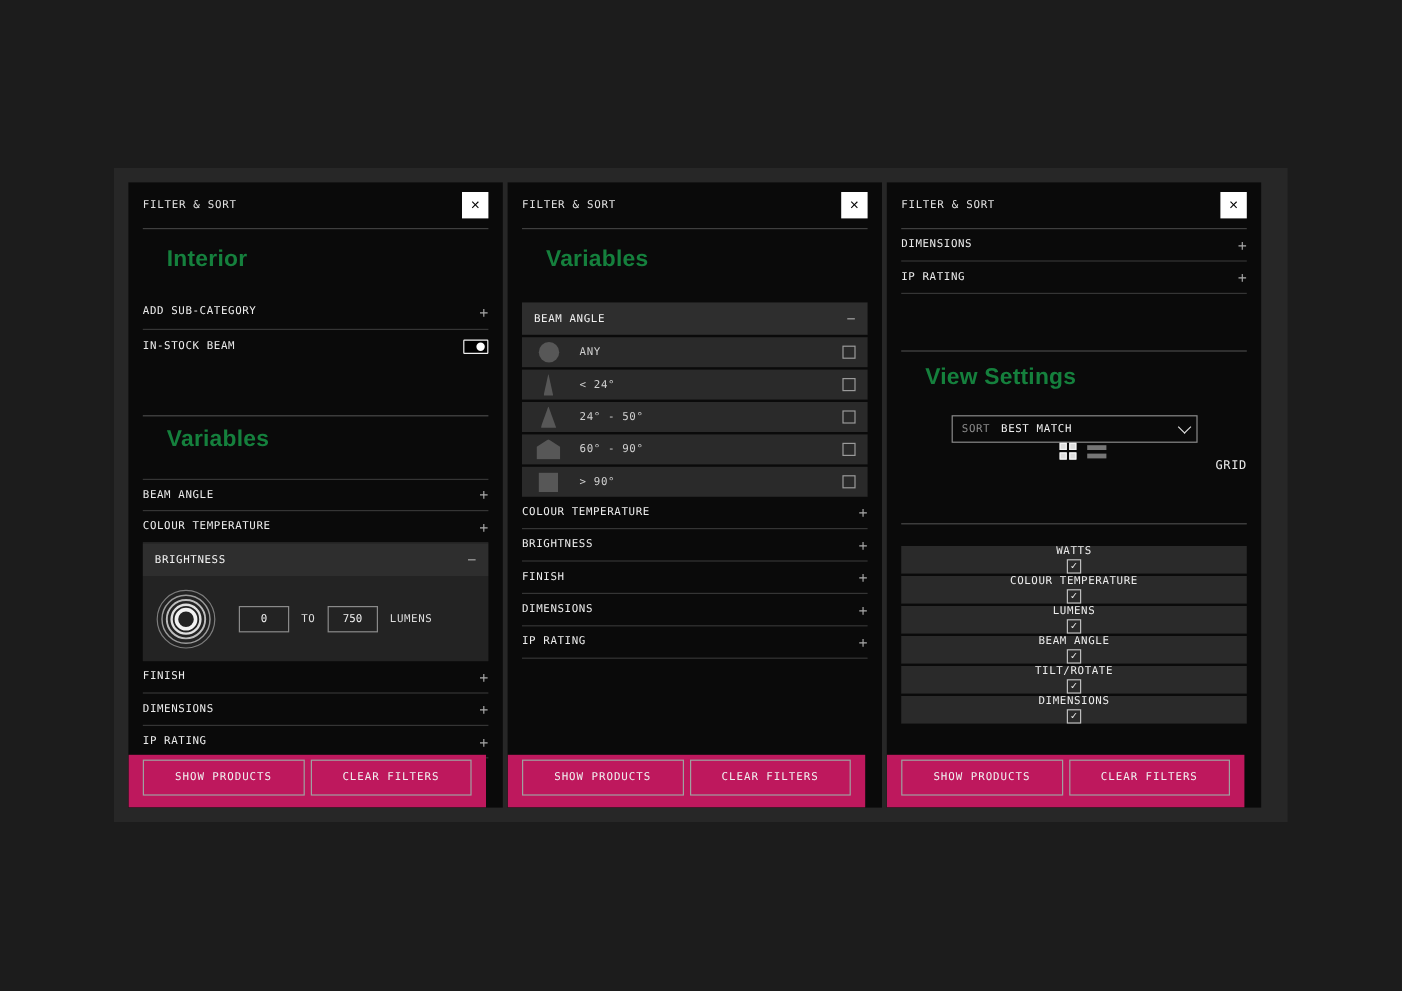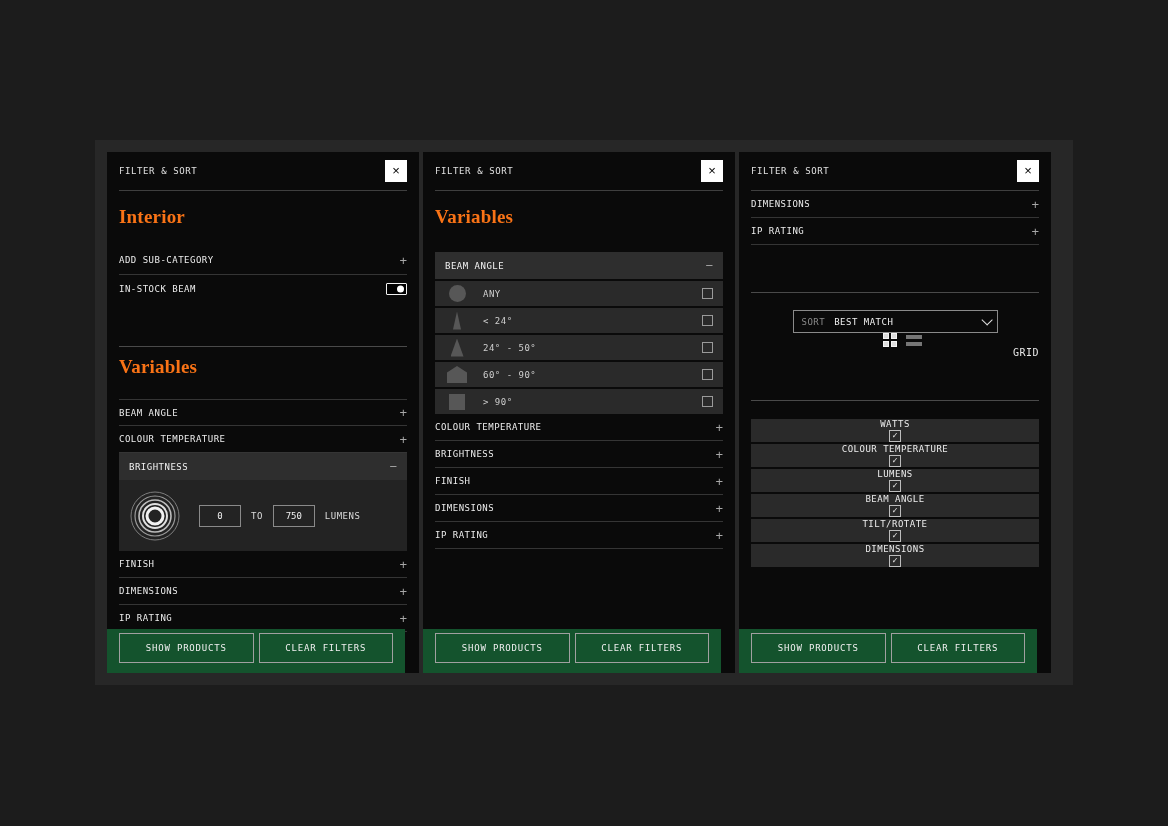--- a/index.html
+++ b/index.html
@@ -30,23 +30,23 @@
     border-bottom:1px solid #3f3f3f;
     display:flex; align-items:center; justify-content:space-between;
   }
   .panel-title { font-size:9px; letter-spacing:0.6px; color:#e0e0e0; }
   .close-btn {
     width:22px; height:22px; background:#ffffff; color:#000;
     border:none; font-size:13px; line-height:22px; text-align:center;
     font-family:"Liberation Sans", sans-serif; cursor:pointer; padding:0;
   }
   .heading {
-    font-family:Liberation Serif, serif;
-    font-weight:600; font-size:19px; color:#f97316;
-    height:28px; line-height:28px; letter-spacing:0.2px;
+    font-family:Liberation Sans, sans-serif;
+    font-weight:600; font-size:19px; color:#15803d;
+    height:28px; line-height:28px; letter-spacing:0.2px;margin-left:20px;
   }
   .h-interior { margin-top:12px; }
   .h-variables-left { margin-top:6px; }
   .h-variables-mid { margin-top:12px; }
   .h-view { margin-top:8px; }
   .h-card { margin-top:9px; }
 
   .acc-row {
     height:27px;
     border-bottom:1px solid #353535;
@@ -147,21 +147,21 @@
   }
   .card-row .lbl { font-size:9px; letter-spacing:0.5px; color:#ececec; }
   .checkbox-checked {
     width:12px; height:12px; border:1px solid #bdbdbd;
     font-size:8px; line-height:10px; text-align:center; color:#e8e8e8; cursor:pointer;
     font-family:"DejaVu Sans", sans-serif;
   }
 
   .panel-footer {
     position:absolute; left:0; right:14px; bottom:0;
-    background:#14532d; padding:4px 12px 10px;
+    background:#be185d; padding:4px 12px 10px;
     display:flex; gap:5px;
   }
   .footer-btn {
     flex:1; height:30px; background:transparent;
     border:1px solid #a0a0a0; color:#f0f0f0;
     font-family:"DejaVu Sans Mono", monospace; font-size:9px; letter-spacing:0.8px;
     cursor:pointer;
   }
   .rows-block .acc-row:first-child { border-top:none; }
 </style>
@@ -335,20 +335,21 @@
         <span class="glyph">+</span>
       </div>
       <div class="acc-row">
         <span class="lbl">IP RATING</span>
         <span class="glyph">+</span>
       </div>
     </div>
 
     <div class="divider div-view"></div>
 
+    <h2 class="heading h-view">View Settings</h2>
 
     <div class="sort-row">
       <div class="sort-select">
         <span class="sort-prefix">SORT</span>
         <span class="sort-value">BEST MATCH</span>
         <span class="chevron"></span>
       </div>
       <div class="view-icons">
         <span class="grid-icon">
             <i></i>

